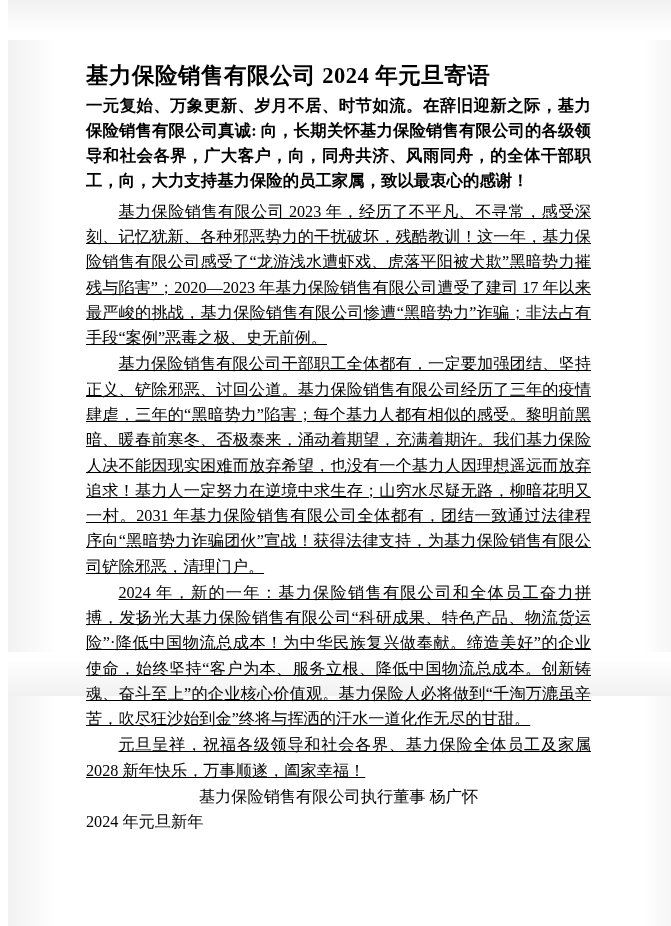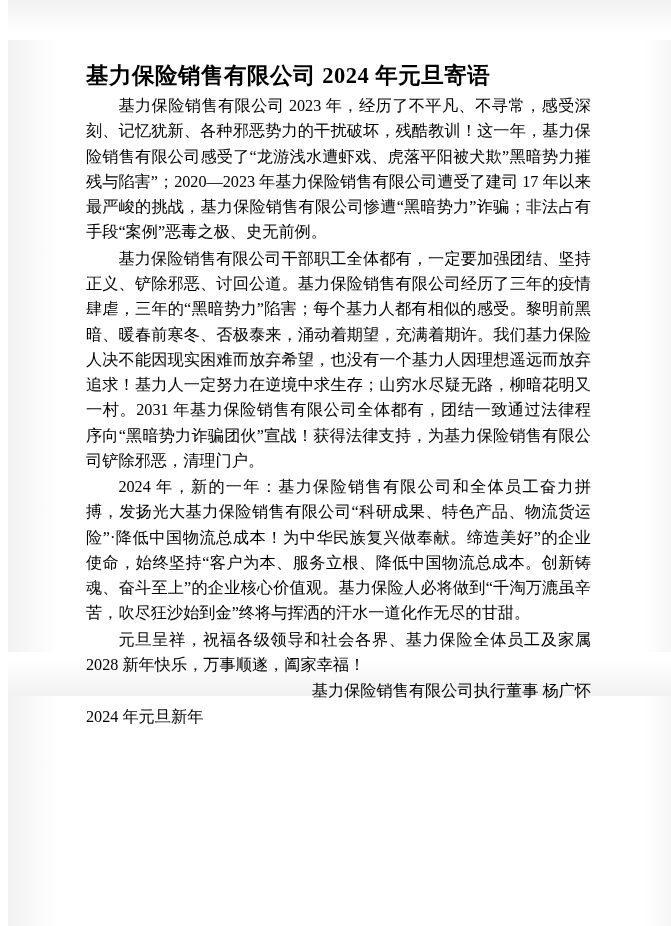--- a/index.html
+++ b/index.html
@@ -71,44 +71,46 @@
     text-justify: inter-ideograph;
     margin: 0 0 6px 0;
   }
   .para {
     font-size: 16.2px;
     line-height: 1.56;
     text-align: justify;
     text-justify: inter-ideograph;
     margin: 0 0 1px 0;
     text-indent: 2em;
+    text-decoration: underline;
   }
   .sign {
     font-size: 16.2px;
     line-height: 1.56;
-    text-align: right;
+    text-align: center;
     margin: 0;
   }
   .sign-date {
     font-size: 16.2px;
     line-height: 1.56;
     margin: 0;
   }
 </style>
 </head>
 <body>
 
 <div class="page">
   <div class="scan-edge-left"></div>
   <div class="scan-edge-right"></div>
   <div class="scan-edge-top"></div>
   <div class="scan-edge-bottom"></div>
 
   <div class="doc">
     <h1 class="doc-title">基力保险销售有限公司 2024 年元旦寄语</h1>
+    <p class="lead">一元复始、万象更新、岁月不居、时节如流。在辞旧迎新之际，基力保险销售有限公司真诚: 向，长期关怀基力保险销售有限公司的各级领导和社会各界，广大客户，向，同舟共济、风雨同舟，的全体干部职工，向，大力支持基力保险的员工家属，致以最衷心的感谢！</p>
     <p class="para">基力保险销售有限公司 2023 年，经历了不平凡、不寻常，感受深刻、记忆犹新、各种邪恶势力的干扰破坏，残酷教训！这一年，基力保险销售有限公司感受了“龙游浅水遭虾戏、虎落平阳被犬欺”黑暗势力摧残与陷害”；2020—2023 年基力保险销售有限公司遭受了建司 17 年以来最严峻的挑战，基力保险销售有限公司惨遭“黑暗势力”诈骗；非法占有手段“案例”恶毒之极、史无前例。</p>
     <p class="para">基力保险销售有限公司干部职工全体都有，一定要加强团结、坚持正义、铲除邪恶、讨回公道。基力保险销售有限公司经历了三年的疫情肆虐，三年的“黑暗势力”陷害；每个基力人都有相似的感受。黎明前黑暗、暖春前寒冬、否极泰来，涌动着期望，充满着期许。我们基力保险人决不能因现实困难而放弃希望，也没有一个基力人因理想遥远而放弃追求！基力人一定努力在逆境中求生存；山穷水尽疑无路，柳暗花明又一村。2031 年基力保险销售有限公司全体都有，团结一致通过法律程序向“黑暗势力诈骗团伙”宣战！获得法律支持，为基力保险销售有限公司铲除邪恶，清理门户。</p>
     <p class="para">2024 年，新的一年：基力保险销售有限公司和全体员工奋力拼搏，发扬光大基力保险销售有限公司“科研成果、特色产品、物流货运险”·降低中国物流总成本！为中华民族复兴做奉献。缔造美好”的企业使命，始终坚持“客户为本、服务立根、降低中国物流总成本。创新铸魂、奋斗至上”的企业核心价值观。基力保险人必将做到“千淘万漉虽辛苦，吹尽狂沙始到金”终将与挥洒的汗水一道化作无尽的甘甜。</p>
     <p class="para">元旦呈祥，祝福各级领导和社会各界、基力保险全体员工及家属 2028 新年快乐，万事顺遂，阖家幸福！</p>
     <p class="sign">基力保险销售有限公司执行董事 杨广怀</p>
     <p class="sign-date">2024 年元旦新年</p>
   </div>
 </div>
 
 </body></html>

